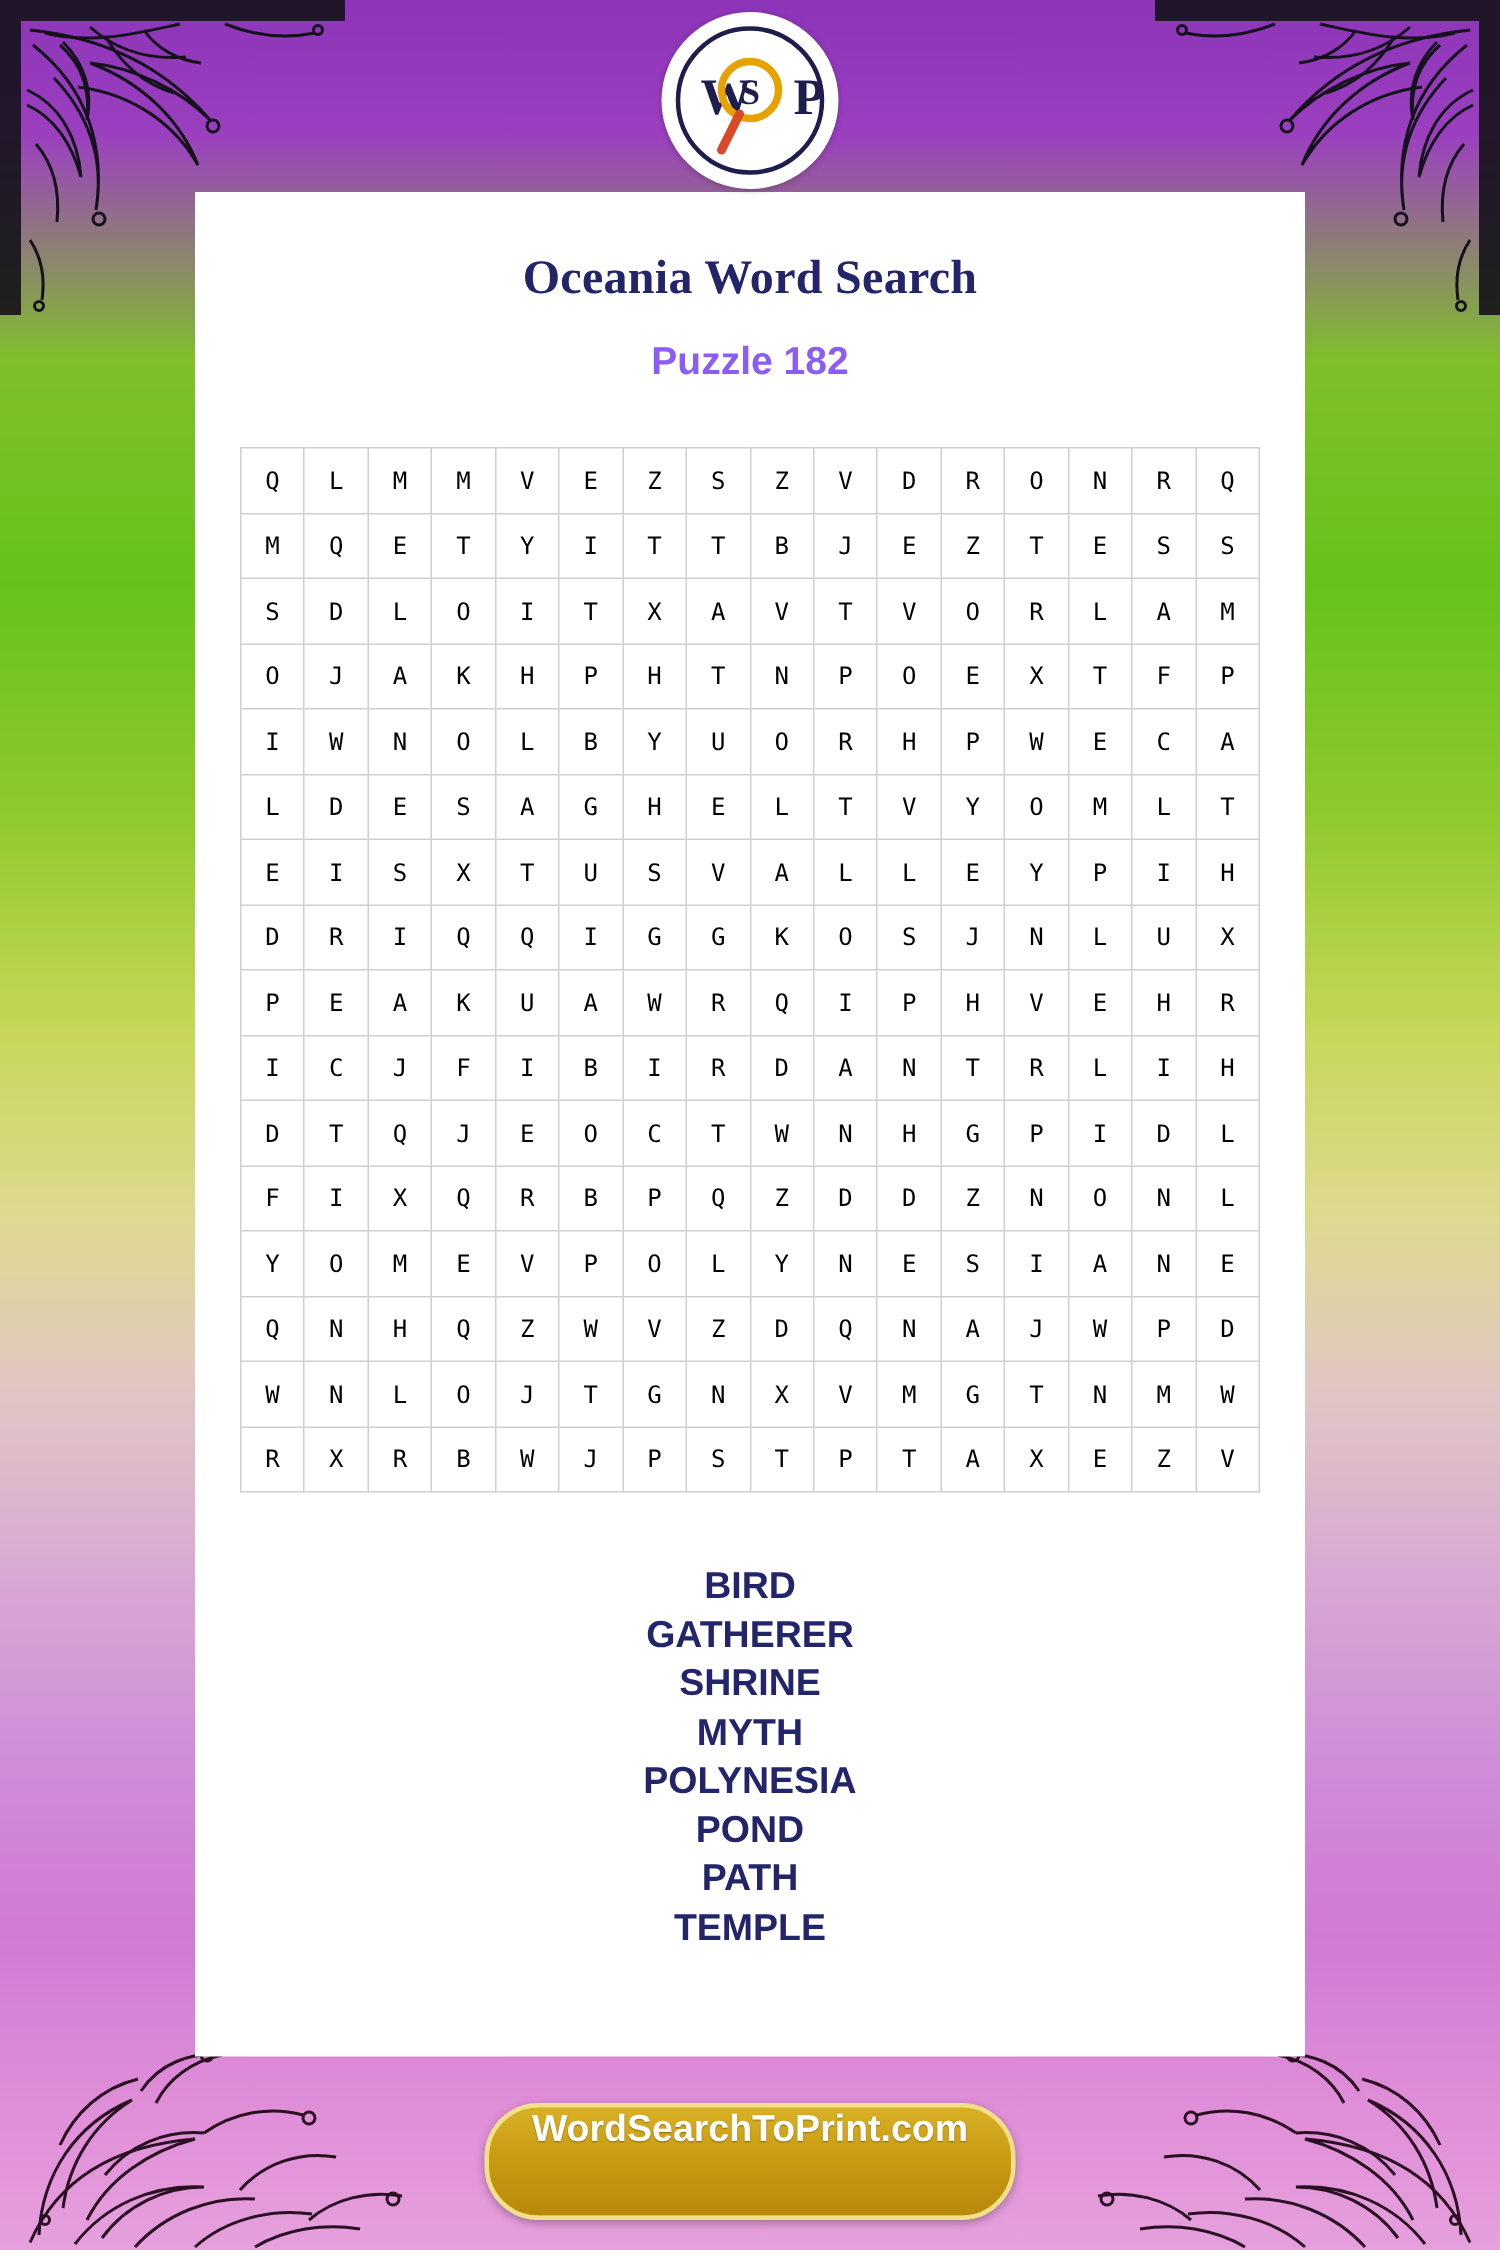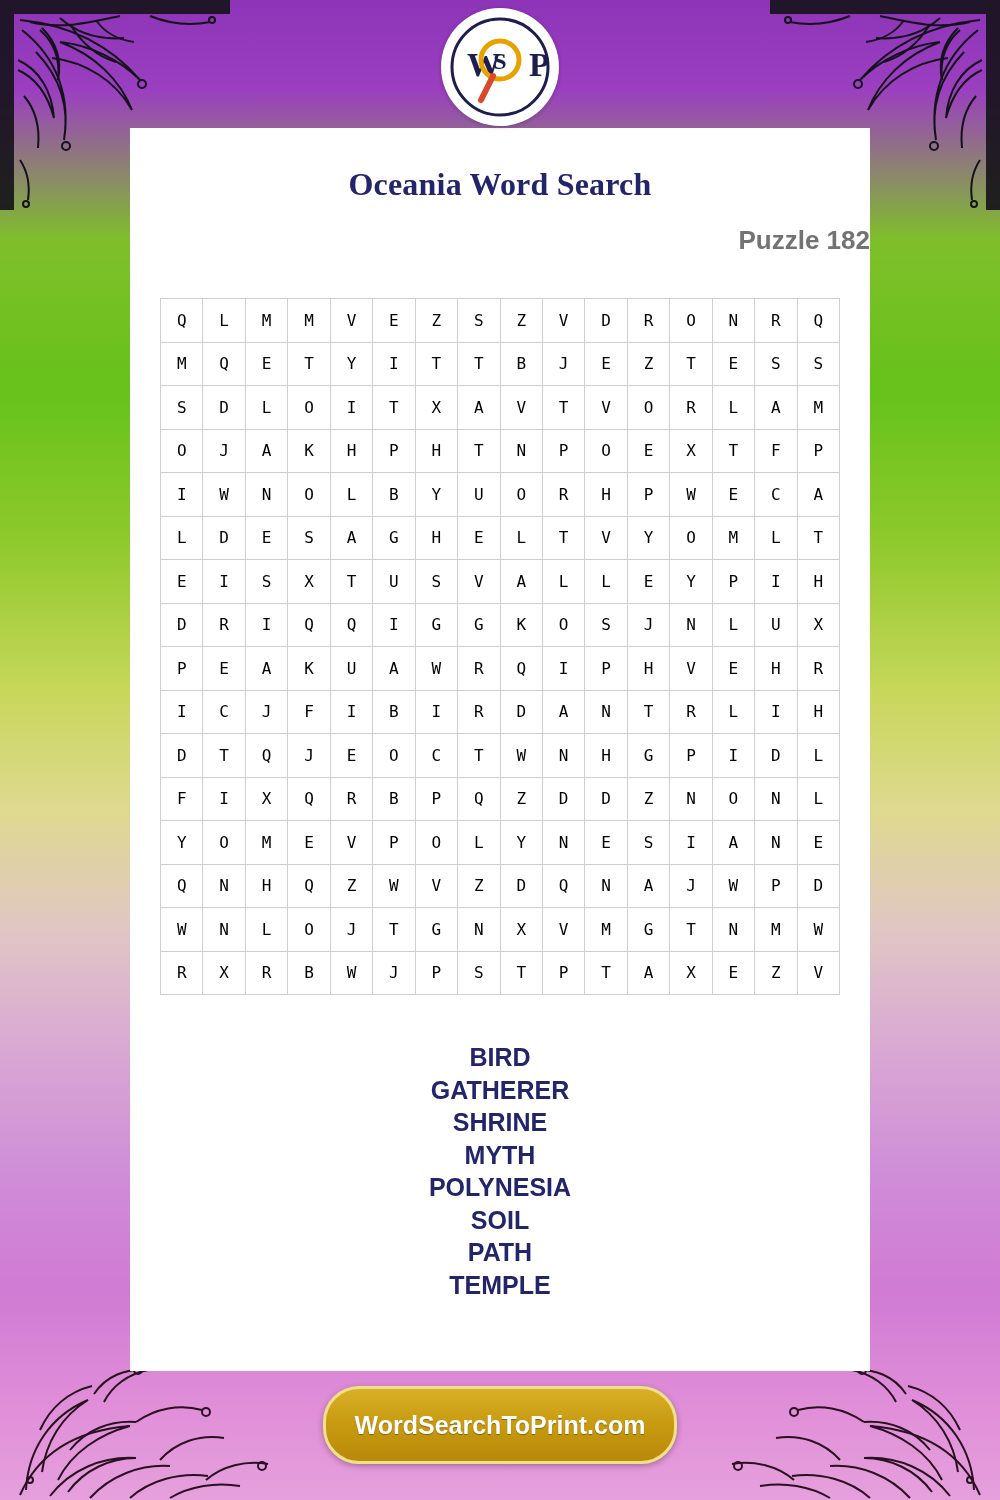--- a/index.html
+++ b/index.html
@@ -84,25 +84,25 @@
   #puzzle-title {
     text-align: center;
     font-family: "Liberation Serif", serif;
     font-weight: bold;
     font-size: 32px;
     color: #23256b;
     margin-top: 38px;
     letter-spacing: 0.2px;
   }
   #puzzle-subtitle {
-    text-align: right;
+    text-align: center;
     font-family: "Liberation Sans", sans-serif;
     font-weight: bold;
     font-size: 26px;
-    color: #737373;
+    color: #8b5cf6;
     margin-top: 22px;
   }
 
   
   #grid-wrap {
     margin: 42px auto 0 auto;
     width: 680px;
   }
   table#letter-grid {
     border-collapse: collapse;
@@ -138,30 +138,30 @@
     font-size: 25px;
     color: #23256b;
     line-height: 32.5px;
     white-space: nowrap;
   }
 
   
   #footer-pill {
     position: absolute;
     left: 50%;
-    bottom: 36px;
+    bottom: 20px;
     transform: translateX(-50%);
     width: 348px;
     height: 72px;
     border-radius: 36px;
     background: linear-gradient(180deg, #d8b026 0%, #c79a10 50%, #b8890a 100%);
     border: 3px solid #f0e08a;
     box-shadow: 0 2px 6px rgba(0,0,0,0.3);
     display: flex;
-    align-items: center;
+    align-items: flex-start;
     justify-content: center;
     z-index: 6;
   }
   #footer-pill-text {
     font-family: "Liberation Sans", sans-serif;
     font-weight: bold;
     font-size: 25px;
     color: #ffffff;
     text-shadow: 0 1px 1px rgba(0,0,0,0.35);
   }
@@ -572,21 +572,21 @@
       </table>
     </div>
 
     <div id="word-list">
       <div class="word-col" id="word-col-left">
           <div class="word-item">BIRD</div>
           <div class="word-item">GATHERER</div>
           <div class="word-item">SHRINE</div>
           <div class="word-item">MYTH</div>
           <div class="word-item">POLYNESIA</div>
-          <div class="word-item">SOIL</div>
+          <div class="word-item">POND</div>
           <div class="word-item">PATH</div>
           <div class="word-item">TEMPLE</div>
         </div>
     </div>
 
   </div>
 
   <div id="footer-pill">
     <span id="footer-pill-text">WordSearchToPrint.com</span>
   </div>

